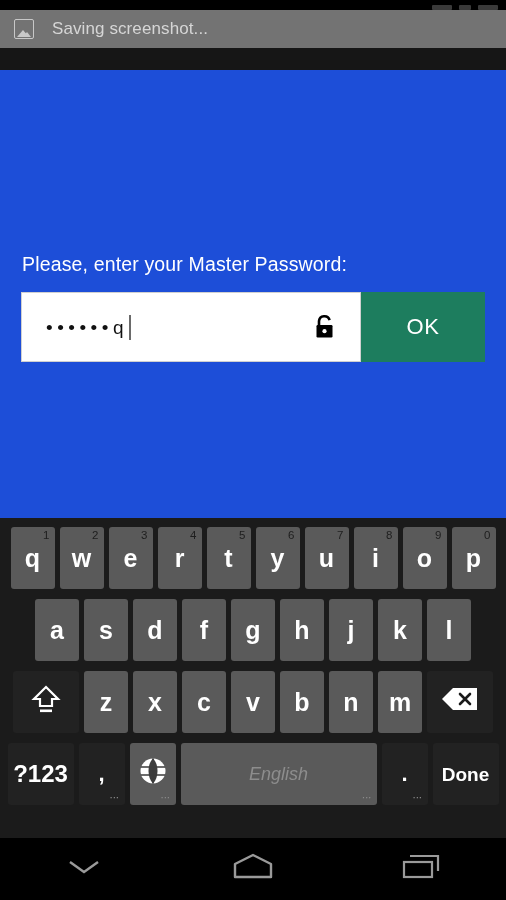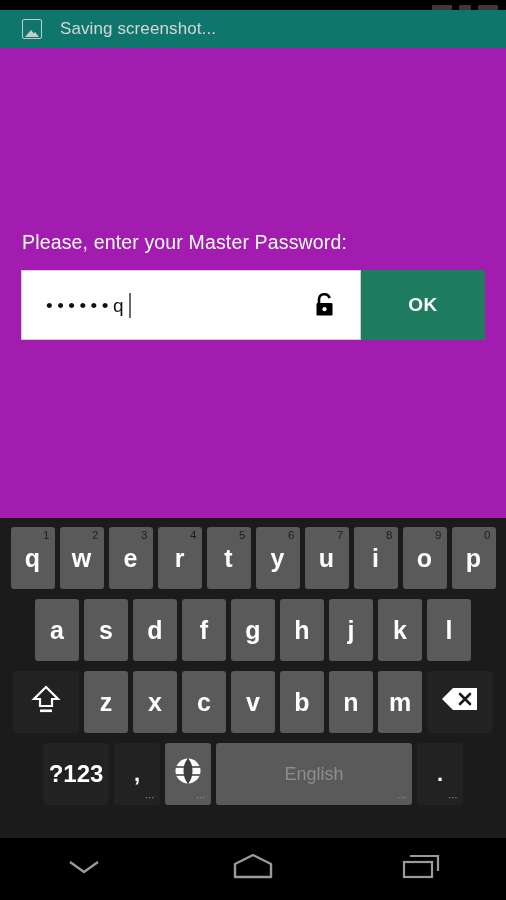--- a/index.html
+++ b/index.html
@@ -44,24 +44,24 @@
     width: 12px;
     height: 5px;
     background: #3a3a3a;
     border-radius: 1px;
   }
   .st-ic.wide { width: 20px; }
 
   
   .notif {
     height: 38px;
-    background: #0f766e;
-    display: flex;
-    align-items: center;
-    padding-left: 22px;
+    background: #737373;
+    display: flex;
+    align-items: center;
+    padding-left: 14px;
     flex: 0 0 auto;
   }
   .notif-icon {
     width: 20px;
     height: 20px;
     border: 1.6px solid #c8c8c8;
     border-radius: 2px;
     position: relative;
     box-sizing: border-box;
     flex: 0 0 auto;
@@ -90,21 +90,22 @@
     color: #d6d6d6;
     font-size: 17px;
     margin-left: 18px;
     letter-spacing: 0.1px;
   }
 
   
   .app-body {
     flex: 1 1 auto;
     position: relative;
-    background: #a21caf;
+    background: #1d4ed8;
+    margin-top: 22px;
   }
   .prompt {
     position: absolute;
     left: 22px;
     top: 183px;
     color: #ffffff;
     font-size: 19.5px;
     letter-spacing: 0.15px;
   }
   .input-row {
@@ -143,22 +144,22 @@
     right: 24px;
     top: 50%;
     transform: translateY(-50%);
     width: 22px;
     height: 26px;
   }
   .ok-button {
     width: 124px;
     background: #1d7d5e;
     color: #ffffff;
-    font-size: 19px;
-    font-weight: bold;
+    font-size: 22px;
+    font-weight: normal;
     letter-spacing: 0.6px;
     display: flex;
     align-items: center;
     justify-content: center;
     border: none;
     font-family: inherit;
     cursor: pointer;
   }
   .reset-button {
     position: absolute;
@@ -223,21 +224,21 @@
   .key .dots3 {
     position: absolute;
     bottom: 3px;
     right: 5px;
     font-size: 8px;
     letter-spacing: 0.5px;
     color: #8c8c8c;
     font-weight: bold;
     line-height: 1;
   }
-  .key.space { flex: 1 1 auto; background: #5a5a5a; color: #8d8d8d; font-size: 18px; font-weight: normal; max-width: 196px; }
+  .key.space { flex: 1 1 auto; background: #5a5a5a; color: #8d8d8d; font-size: 18px; font-weight: normal; max-width: 196px; font-style: italic; }
   .key.punct { width: 46px; font-size: 22px; }
   .key.shift { width: 66px; background: #222222; }
   .key.bksp { width: 66px; background: #222222; }
   .key.globe { width: 46px; background: #5a5a5a; }
   .key.done { width: 66px; background: #222222; font-size: 19px; }
   .key.q123 { width: 66px; background: #222222; font-size: 24px; }
   .key-letter { line-height: 1; }
 
   
   .navbar {
@@ -430,20 +431,23 @@
         <span class="dots3">···</span>
       </div>
       <div class="key space">
         <span class="key-letter">English</span>
         <span class="dots3">···</span>
       </div>
       <div class="key punct dark">
         <span class="key-letter">.</span>
         <span class="dots3">···</span>
       </div>
+      <div class="key done">
+        <span class="key-letter">Done</span>
+      </div>
     </div>
   </div>
 
   <div class="navbar">
     <div class="nav-btn">
       <span>
         <svg width="44" height="24" viewBox="0 0 44 24">
           <path d="M8 7 L22 17 L36 7" fill="none" stroke="#9a9a9a" stroke-width="2.4"></path>
         </svg>
       </span>

